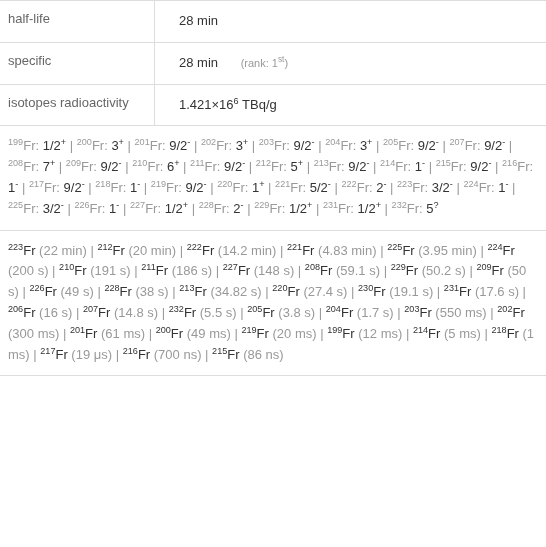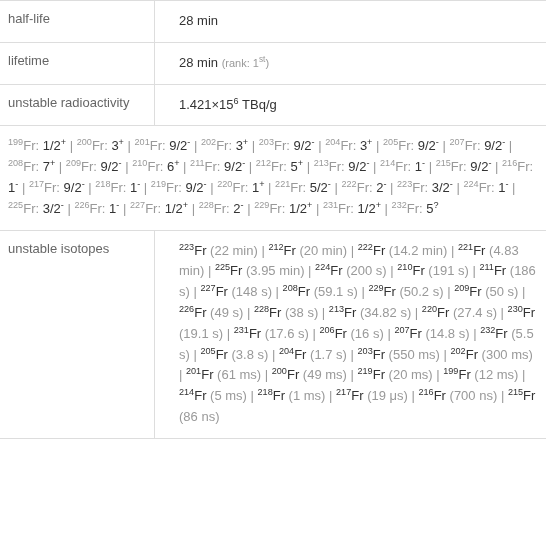--- a/index.html
+++ b/index.html
@@ -3,56 +3,55 @@
 <meta charset="utf-8">
 <style>
 * { margin: 0; padding: 0; box-sizing: border-box; }
 body { font-family: -apple-system, BlinkMacSystemFont, "Segoe UI", Arial, sans-serif; font-size: 13px; background: #fff; width: 546px; }
 .table { width: 100%; border-collapse: collapse; }
 .row { display: flex; border-bottom: 1px solid #ddd; gap: 16px; }
 .row:first-child { border-top: 1px solid #ddd; }
 .label-cell { width: 155px; min-width: 155px; padding: 10px 8px; color: #666; font-size: 13px; border-right: 1px solid #ddd; }
 .value-cell { flex: 1; padding: 10px 8px; color: #333; font-size: 13px; line-height: 1.6; }
 .value-cell sup { font-size: 0.7em; vertical-align: super; line-height: 0; }
-.rank { color: #999; font-size: 11px; }
+.rank { color: #999; font-size: 11px; margin-left: 19px; }
 .rank sup { font-size: 0.75em; }
 .iso-val { color: #333; }
 .iso-gray { color: #999; }
 .sep { color: #999; }
 </style>
 </head>
 <body>
 
 <div class="table">
 
   <div class="row">
     <div class="label-cell">half-life</div>
     <div class="value-cell">28 min</div>
   </div>
 
   <div class="row">
-    <div class="label-cell">lifetime</div>
+    <div class="label-cell">specific</div>
     <div class="value-cell">
       <span>28 min</span>
       <span class="rank">
         <span>(rank: 1</span><sup>st</sup><span>)</span>
       </span>
     </div>
   </div>
 
   <div class="row">
-    <div class="label-cell">unstable radioactivity</div>
+    <div class="label-cell">isotopes radioactivity</div>
     <div class="value-cell">
-      <span>1.421×15</span><sup>6</sup><span> TBq/g</span>
+      <span>1.421×16</span><sup>6</sup><span> TBq/g</span>
     </div>
   </div>
 
 
   <div class="row">
     <div class="value-cell" id="nuclear-spin-cell"><span class="iso-gray"><sup>199</sup>Fr:  <span class="iso-val">1/2<sup>+</sup></span></span><span class="sep">  |  </span><span class="iso-gray"><sup>200</sup>Fr:  <span class="iso-val">3<sup>+</sup></span></span><span class="sep">  |  </span><span class="iso-gray"><sup>201</sup>Fr:  <span class="iso-val">9/2<sup>-</sup></span></span><span class="sep">  |  </span><span class="iso-gray"><sup>202</sup>Fr:  <span class="iso-val">3<sup>+</sup></span></span><span class="sep">  |  </span><span class="iso-gray"><sup>203</sup>Fr:  <span class="iso-val">9/2<sup>-</sup></span></span><span class="sep">  |  </span><span class="iso-gray"><sup>204</sup>Fr:  <span class="iso-val">3<sup>+</sup></span></span><span class="sep">  |  </span><span class="iso-gray"><sup>205</sup>Fr:  <span class="iso-val">9/2<sup>-</sup></span></span><span class="sep">  |  </span><span class="iso-gray"><sup>207</sup>Fr:  <span class="iso-val">9/2<sup>-</sup></span></span><span class="sep">  |  </span><span class="iso-gray"><sup>208</sup>Fr:  <span class="iso-val">7<sup>+</sup></span></span><span class="sep">  |  </span><span class="iso-gray"><sup>209</sup>Fr:  <span class="iso-val">9/2<sup>-</sup></span></span><span class="sep">  |  </span><span class="iso-gray"><sup>210</sup>Fr:  <span class="iso-val">6<sup>+</sup></span></span><span class="sep">  |  </span><span class="iso-gray"><sup>211</sup>Fr:  <span class="iso-val">9/2<sup>-</sup></span></span><span class="sep">  |  </span><span class="iso-gray"><sup>212</sup>Fr:  <span class="iso-val">5<sup>+</sup></span></span><span class="sep">  |  </span><span class="iso-gray"><sup>213</sup>Fr:  <span class="iso-val">9/2<sup>-</sup></span></span><span class="sep">  |  </span><span class="iso-gray"><sup>214</sup>Fr:  <span class="iso-val">1<sup>-</sup></span></span><span class="sep">  |  </span><span class="iso-gray"><sup>215</sup>Fr:  <span class="iso-val">9/2<sup>-</sup></span></span><span class="sep">  |  </span><span class="iso-gray"><sup>216</sup>Fr:  <span class="iso-val">1<sup>-</sup></span></span><span class="sep">  |  </span><span class="iso-gray"><sup>217</sup>Fr:  <span class="iso-val">9/2<sup>-</sup></span></span><span class="sep">  |  </span><span class="iso-gray"><sup>218</sup>Fr:  <span class="iso-val">1<sup>-</sup></span></span><span class="sep">  |  </span><span class="iso-gray"><sup>219</sup>Fr:  <span class="iso-val">9/2<sup>-</sup></span></span><span class="sep">  |  </span><span class="iso-gray"><sup>220</sup>Fr:  <span class="iso-val">1<sup>+</sup></span></span><span class="sep">  |  </span><span class="iso-gray"><sup>221</sup>Fr:  <span class="iso-val">5/2<sup>-</sup></span></span><span class="sep">  |  </span><span class="iso-gray"><sup>222</sup>Fr:  <span class="iso-val">2<sup>-</sup></span></span><span class="sep">  |  </span><span class="iso-gray"><sup>223</sup>Fr:  <span class="iso-val">3/2<sup>-</sup></span></span><span class="sep">  |  </span><span class="iso-gray"><sup>224</sup>Fr:  <span class="iso-val">1<sup>-</sup></span></span><span class="sep">  |  </span><span class="iso-gray"><sup>225</sup>Fr:  <span class="iso-val">3/2<sup>-</sup></span></span><span class="sep">  |  </span><span class="iso-gray"><sup>226</sup>Fr:  <span class="iso-val">1<sup>-</sup></span></span><span class="sep">  |  </span><span class="iso-gray"><sup>227</sup>Fr:  <span class="iso-val">1/2<sup>+</sup></span></span><span class="sep">  |  </span><span class="iso-gray"><sup>228</sup>Fr:  <span class="iso-val">2<sup>-</sup></span></span><span class="sep">  |  </span><span class="iso-gray"><sup>229</sup>Fr:  <span class="iso-val">1/2<sup>+</sup></span></span><span class="sep">  |  </span><span class="iso-gray"><sup>231</sup>Fr:  <span class="iso-val">1/2<sup>+</sup></span></span><span class="sep">  |  </span><span class="iso-gray"><sup>232</sup>Fr:  <span class="iso-val">5<sup>?</sup></span></span></div>
   </div>
 
   <div class="row">
-    <div class="label-cell">unstable isotopes</div>
     <div class="value-cell" id="unstable-isotopes-cell"><span><sup class="iso-val">223</sup><span class="iso-val">Fr </span><span class="iso-gray">(22 min)</span></span><span class="sep">  |  </span><span><sup class="iso-val">212</sup><span class="iso-val">Fr </span><span class="iso-gray">(20 min)</span></span><span class="sep">  |  </span><span><sup class="iso-val">222</sup><span class="iso-val">Fr </span><span class="iso-gray">(14.2 min)</span></span><span class="sep">  |  </span><span><sup class="iso-val">221</sup><span class="iso-val">Fr </span><span class="iso-gray">(4.83 min)</span></span><span class="sep">  |  </span><span><sup class="iso-val">225</sup><span class="iso-val">Fr </span><span class="iso-gray">(3.95 min)</span></span><span class="sep">  |  </span><span><sup class="iso-val">224</sup><span class="iso-val">Fr </span><span class="iso-gray">(200 s)</span></span><span class="sep">  |  </span><span><sup class="iso-val">210</sup><span class="iso-val">Fr </span><span class="iso-gray">(191 s)</span></span><span class="sep">  |  </span><span><sup class="iso-val">211</sup><span class="iso-val">Fr </span><span class="iso-gray">(186 s)</span></span><span class="sep">  |  </span><span><sup class="iso-val">227</sup><span class="iso-val">Fr </span><span class="iso-gray">(148 s)</span></span><span class="sep">  |  </span><span><sup class="iso-val">208</sup><span class="iso-val">Fr </span><span class="iso-gray">(59.1 s)</span></span><span class="sep">  |  </span><span><sup class="iso-val">229</sup><span class="iso-val">Fr </span><span class="iso-gray">(50.2 s)</span></span><span class="sep">  |  </span><span><sup class="iso-val">209</sup><span class="iso-val">Fr </span><span class="iso-gray">(50 s)</span></span><span class="sep">  |  </span><span><sup class="iso-val">226</sup><span class="iso-val">Fr </span><span class="iso-gray">(49 s)</span></span><span class="sep">  |  </span><span><sup class="iso-val">228</sup><span class="iso-val">Fr </span><span class="iso-gray">(38 s)</span></span><span class="sep">  |  </span><span><sup class="iso-val">213</sup><span class="iso-val">Fr </span><span class="iso-gray">(34.82 s)</span></span><span class="sep">  |  </span><span><sup class="iso-val">220</sup><span class="iso-val">Fr </span><span class="iso-gray">(27.4 s)</span></span><span class="sep">  |  </span><span><sup class="iso-val">230</sup><span class="iso-val">Fr </span><span class="iso-gray">(19.1 s)</span></span><span class="sep">  |  </span><span><sup class="iso-val">231</sup><span class="iso-val">Fr </span><span class="iso-gray">(17.6 s)</span></span><span class="sep">  |  </span><span><sup class="iso-val">206</sup><span class="iso-val">Fr </span><span class="iso-gray">(16 s)</span></span><span class="sep">  |  </span><span><sup class="iso-val">207</sup><span class="iso-val">Fr </span><span class="iso-gray">(14.8 s)</span></span><span class="sep">  |  </span><span><sup class="iso-val">232</sup><span class="iso-val">Fr </span><span class="iso-gray">(5.5 s)</span></span><span class="sep">  |  </span><span><sup class="iso-val">205</sup><span class="iso-val">Fr </span><span class="iso-gray">(3.8 s)</span></span><span class="sep">  |  </span><span><sup class="iso-val">204</sup><span class="iso-val">Fr </span><span class="iso-gray">(1.7 s)</span></span><span class="sep">  |  </span><span><sup class="iso-val">203</sup><span class="iso-val">Fr </span><span class="iso-gray">(550 ms)</span></span><span class="sep">  |  </span><span><sup class="iso-val">202</sup><span class="iso-val">Fr </span><span class="iso-gray">(300 ms)</span></span><span class="sep">  |  </span><span><sup class="iso-val">201</sup><span class="iso-val">Fr </span><span class="iso-gray">(61 ms)</span></span><span class="sep">  |  </span><span><sup class="iso-val">200</sup><span class="iso-val">Fr </span><span class="iso-gray">(49 ms)</span></span><span class="sep">  |  </span><span><sup class="iso-val">219</sup><span class="iso-val">Fr </span><span class="iso-gray">(20 ms)</span></span><span class="sep">  |  </span><span><sup class="iso-val">199</sup><span class="iso-val">Fr </span><span class="iso-gray">(12 ms)</span></span><span class="sep">  |  </span><span><sup class="iso-val">214</sup><span class="iso-val">Fr </span><span class="iso-gray">(5 ms)</span></span><span class="sep">  |  </span><span><sup class="iso-val">218</sup><span class="iso-val">Fr </span><span class="iso-gray">(1 ms)</span></span><span class="sep">  |  </span><span><sup class="iso-val">217</sup><span class="iso-val">Fr </span><span class="iso-gray">(19 μs)</span></span><span class="sep">  |  </span><span><sup class="iso-val">216</sup><span class="iso-val">Fr </span><span class="iso-gray">(700 ns)</span></span><span class="sep">  |  </span><span><sup class="iso-val">215</sup><span class="iso-val">Fr </span><span class="iso-gray">(86 ns)</span></span></div>
   </div>
 
 </div>
 
 </body></html>

